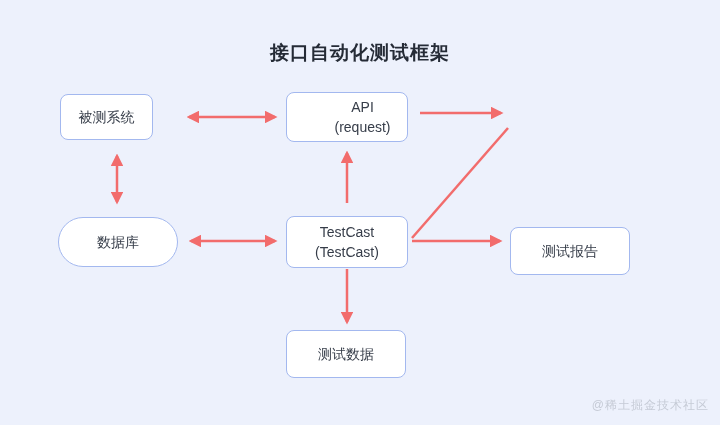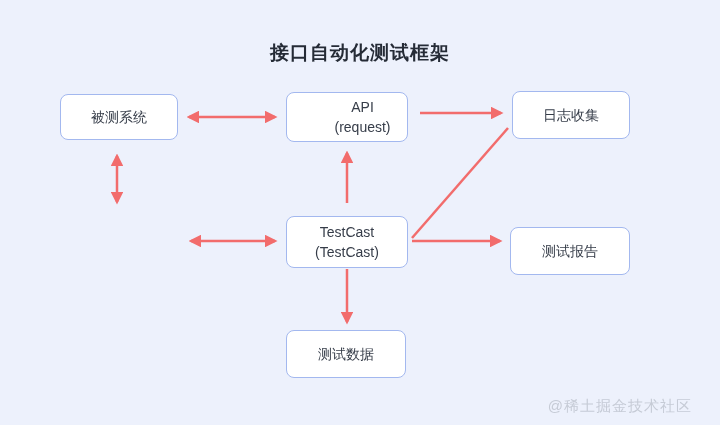--- a/index.html
+++ b/index.html
@@ -17,33 +17,33 @@
   }
   .node{
     position:absolute;box-sizing:border-box;
     background:var(--node-fill,#ffffff);
     border:1.5px solid var(--node-border,#a3b8ef);
     border-radius:8px;
     display:flex;flex-direction:column;align-items:center;justify-content:center;
     font-size:14px;color:var(--node-text,#363d49);line-height:20px;
     text-align:center;
   }
-  .node-sut    {left:60px; top:94px; width:118px;height:46px;}
+  .node-sut    {left:60px; top:94px; width:93px;height:46px;}
   .node-api    {left:286px;top:92px; width:122px;height:50px;padding-left:31px;}
   .node-log    {left:512px;top:91px; width:118px;height:48px;}
   .node-db     {left:58px; top:217px;width:120px;height:50px;border-radius:25px;}
   .node-tc     {left:286px;top:216px;width:122px;height:52px;}
   .node-report {left:510px;top:227px;width:120px;height:48px;}
   .node-data   {left:286px;top:330px;width:120px;height:48px;text-align:center;}
   svg.arrows{position:absolute;left:0;top:0;width:720px;height:425px;pointer-events:none;}
   .arrow{stroke:var(--arrow,#f26c6c);stroke-width:2.5;fill:none;}
   .arrowhead{fill:var(--arrow,#f26c6c);}
   .watermark{
-    position:absolute;right:28px;top:397px;
-    font-size:15px;color:var(--wm-text,#c6cbd6);letter-spacing:1px;
+    position:absolute;right:11px;top:397px;
+    font-size:12px;color:var(--wm-text,#c6cbd6);letter-spacing:1px;
   }
 </style>
 </head>
 <body>
 
 <div class="stage">
 
   <div class="title">接口自动化测试框架</div>
 
   <svg class="arrows" viewBox="0 0 720 425" xmlns="http://www.w3.org/2000/svg">
@@ -67,24 +67,24 @@
 
   <div class="node node-sut">
     <span>被测系统</span>
   </div>
 
   <div class="node node-api">
     <span>API</span>
     <span>(request)</span>
   </div>
 
-  <div class="node node-log">
-    <span>日志收集</span>
+
+  <div class="node node-db">
+    <span>数据库</span>
   </div>
-
 
   <div class="node node-tc">
     <span>TestCast</span>
     <span>(TestCast)</span>
   </div>
 
   <div class="node node-report">
     <span>测试报告</span>
   </div>
 

